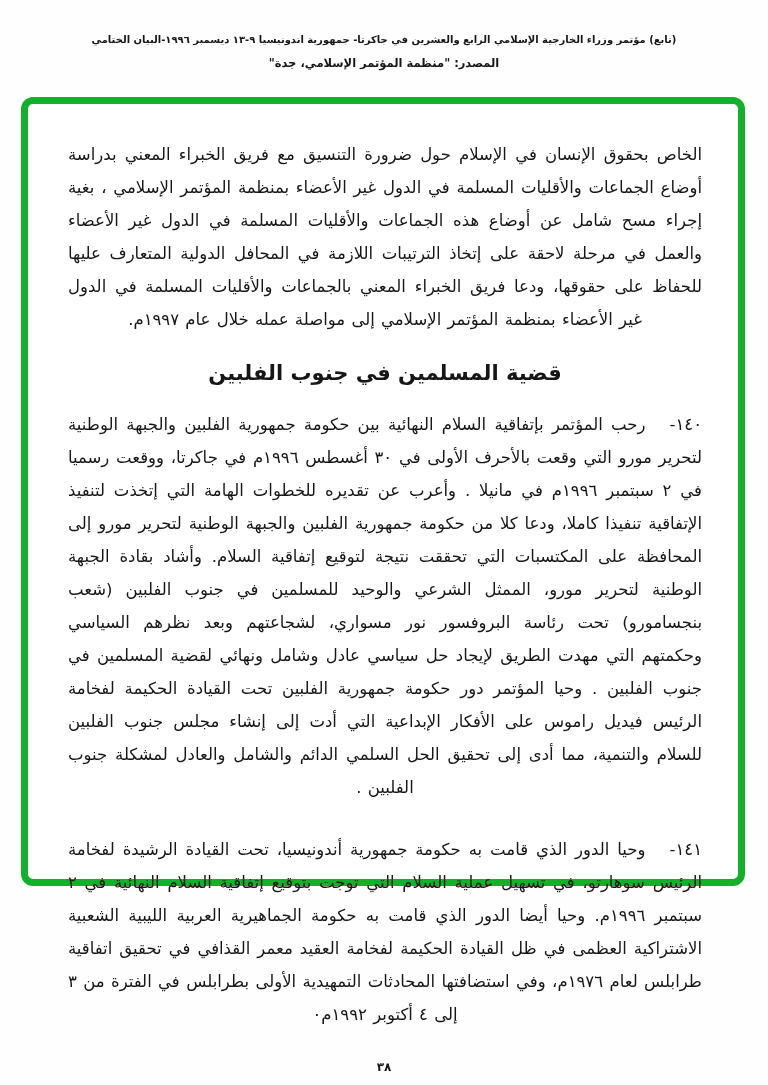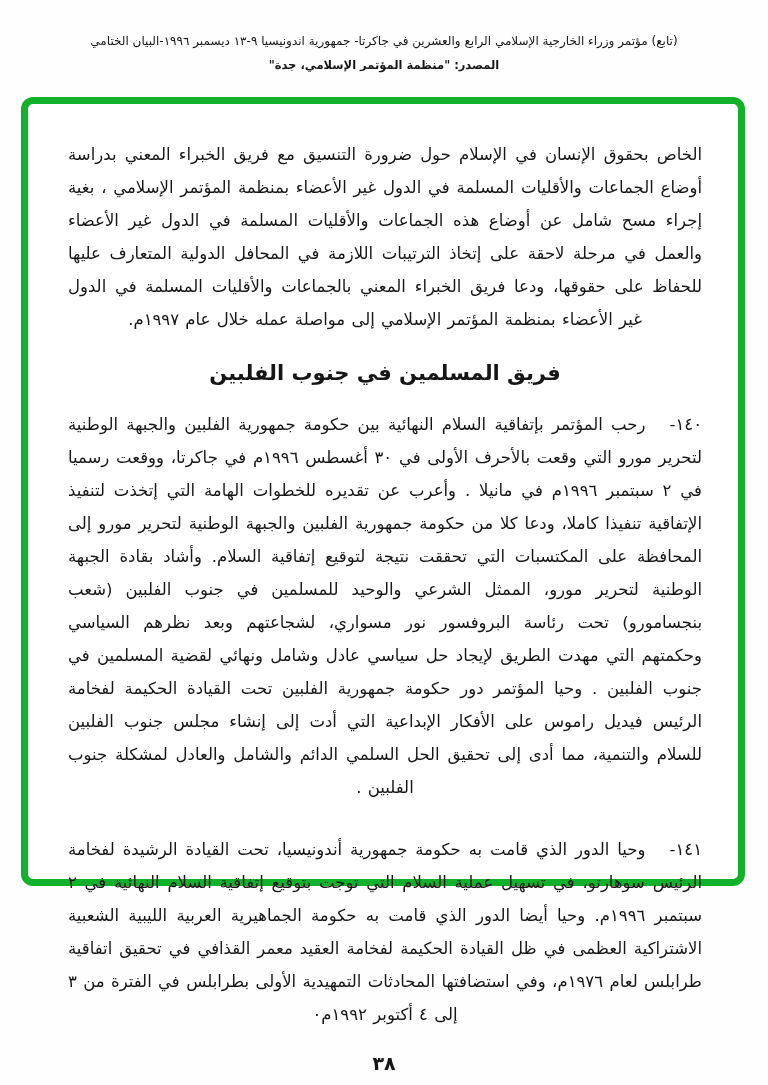--- a/index.html
+++ b/index.html
@@ -16,22 +16,22 @@
   
   .doc-header {
     position: absolute;
     top: 33px;
     left: 0;
     width: 100%;
     text-align: center;
     direction: rtl;
   }
   .doc-title {
-    font-size: 12px;
-    font-weight: normal;
+    font-size: 10px;
+    font-weight: bold;
     line-height: 1.35;
     padding: 0 36px;
     letter-spacing: 0;
   }
   .doc-source {
     font-size: 11.5px;
     font-weight: bold;
     margin-top: 9px;
   }
 
@@ -75,39 +75,39 @@
   }
 
   .para-gap { margin-top: 29px; }
 
   .page-number {
     position: absolute;
     bottom: 11px;
     left: 0;
     width: 100%;
     text-align: center;
-    font-size: 19px;
+    font-size: 12px;
     font-weight: bold;
     direction: rtl;
   }
 </style>
 </head>
 <body>
 
 <header class="doc-header">
   <div class="doc-title">(تابع) مؤتمر وزراء الخارجية الإسلامي الرابع والعشرين في جاكرتا- جمهورية اندونيسيا ٩-١٣ ديسمبر ١٩٩٦-البيان الختامي</div>
   <div class="doc-source">المصدر: "منظمة المؤتمر الإسلامي، جدة"</div>
 </header>
 
 <div class="frame" style="border-color: rgb(18, 177, 44);">
   <div class="content">
 
     <p class="para">الخاص بحقوق الإنسان في الإسلام حول ضرورة التنسيق مع فريق الخبراء المعني بدراسة أوضاع الجماعات والأقليات المسلمة في الدول غير الأعضاء بمنظمة المؤتمر الإسلامي ، بغية إجراء مسح شامل عن أوضاع هذه الجماعات والأقليات المسلمة في الدول غير الأعضاء والعمل في مرحلة لاحقة على إتخاذ الترتيبات اللازمة في المحافل الدولية المتعارف عليها للحفاظ على حقوقها، ودعا فريق الخبراء المعني بالجماعات والأقليات المسلمة في الدول غير الأعضاء بمنظمة المؤتمر الإسلامي إلى مواصلة عمله خلال عام ١٩٩٧م.</p>
 
-    <h2 class="section-heading">فريق المسلمين في جنوب الفلبين</h2>
+    <h2 class="section-heading">قضية المسلمين في جنوب الفلبين</h2>
 
     <p class="para">
       <span class="pnum">١٤٠-</span><span>رحب المؤتمر بإتفاقية السلام النهائية بين حكومة جمهورية الفلبين والجبهة الوطنية لتحرير مورو التي وقعت بالأحرف الأولى في ٣٠ أغسطس ١٩٩٦م في جاكرتا، ووقعت رسميا في ٢ سبتمبر ١٩٩٦م في مانيلا . وأعرب عن تقديره للخطوات الهامة التي إتخذت لتنفيذ الإتفاقية تنفيذا كاملا، ودعا كلا من حكومة جمهورية الفلبين والجبهة الوطنية لتحرير مورو إلى المحافظة على المكتسبات التي تحققت نتيجة لتوقيع إتفاقية السلام. وأشاد بقادة الجبهة الوطنية لتحرير مورو، الممثل الشرعي والوحيد للمسلمين في جنوب الفلبين (شعب بنجسامورو) تحت رئاسة البروفسور نور مسواري، لشجاعتهم وبعد نظرهم السياسي وحكمتهم التي مهدت الطريق لإيجاد حل سياسي عادل وشامل ونهائي لقضية المسلمين في جنوب الفلبين . وحيا المؤتمر دور حكومة جمهورية الفلبين تحت القيادة الحكيمة لفخامة الرئيس فيديل راموس على الأفكار الإبداعية التي أدت إلى إنشاء مجلس جنوب الفلبين للسلام والتنمية، مما أدى إلى تحقيق الحل السلمي الدائم والشامل والعادل لمشكلة جنوب الفلبين .</span>
     </p>
 
     <p class="para para-gap">
       <span class="pnum">١٤١-</span><span>وحيا الدور الذي قامت به حكومة جمهورية أندونيسيا، تحت القيادة الرشيدة لفخامة الرئيس سوهارتو، في تسهيل عملية السلام التي توجت بتوقيع إتفاقية السلام النهائية في ٢ سبتمبر ١٩٩٦م. وحيا أيضا الدور الذي قامت به حكومة الجماهيرية العربية الليبية الشعبية الاشتراكية العظمى في ظل القيادة الحكيمة لفخامة العقيد معمر القذافي في تحقيق اتفاقية طرابلس لعام ١٩٧٦م، وفي استضافتها المحادثات التمهيدية الأولى بطرابلس في الفترة من ٣ إلى ٤ أكتوبر ١٩٩٢م٠</span>
     </p>
 
   </div>

